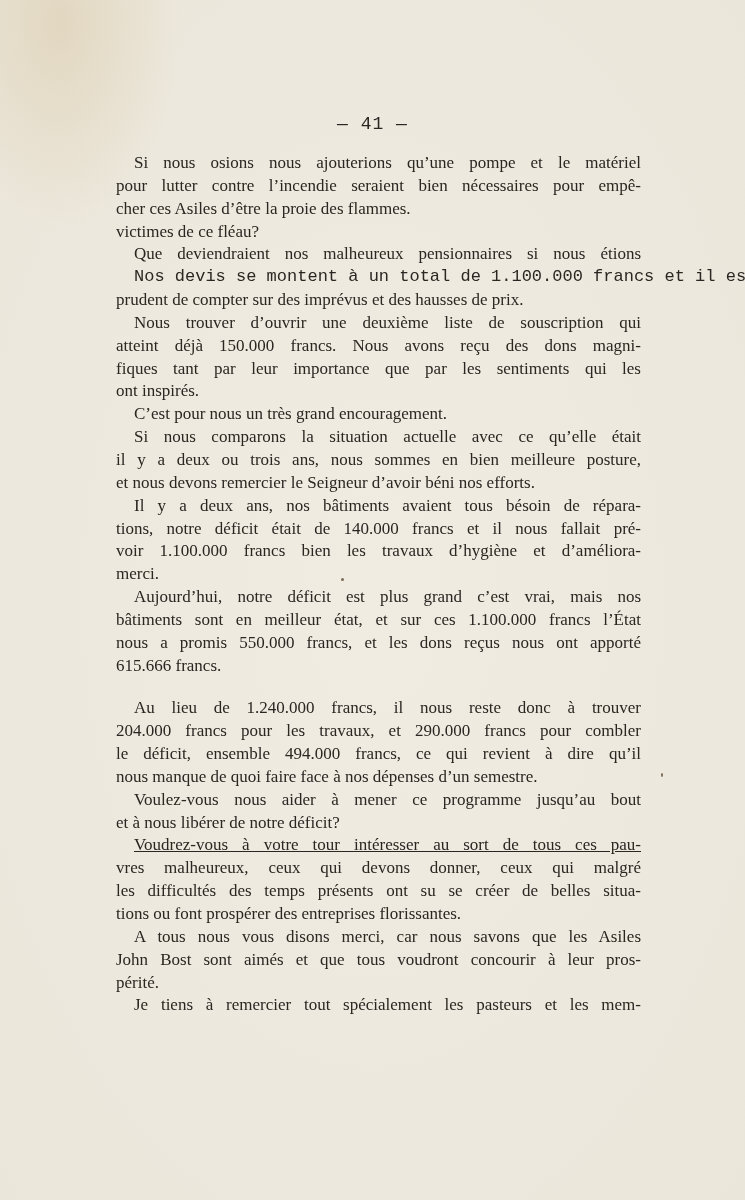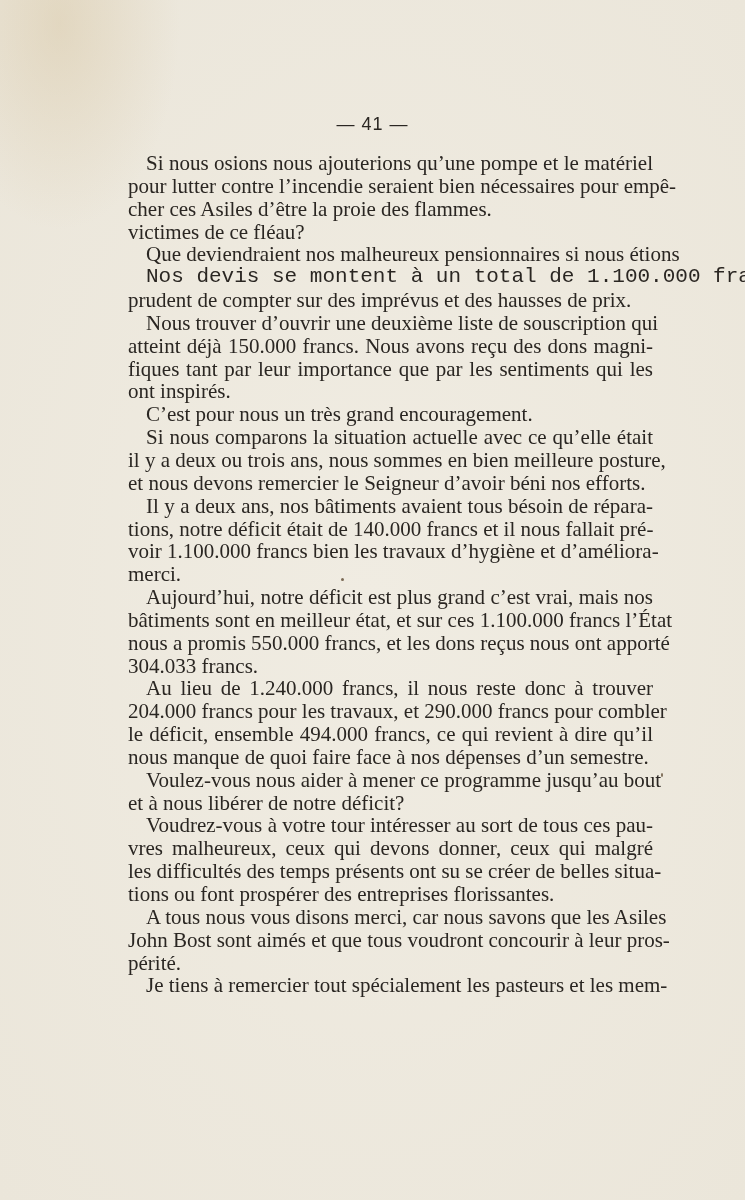--- a/index.html
+++ b/index.html
@@ -8,27 +8,27 @@
     background: #efebe1;
     background-image: radial-gradient(ellipse at 8% 2%, rgba(214,196,160,0.45) 0, rgba(214,196,160,0) 120px),
                       radial-gradient(ellipse at 50% 50%, #f0ece2 0, #ebe6da 100%);
     position: relative;
     font-family: "DejaVu Serif", "Liberation Serif", serif;
     color: #2a2622;
   }
   .page-number {
     position: absolute; left: 0; width: 100%; top: 114px;
     text-align: center; font-size: 18px; letter-spacing: 1px;
-    font-family: Liberation Sans, sans-serif;
+    font-family: Liberation Mono, monospace;
     color: #2a2622;
   }
   .text-column {
-    position: absolute; left: 128px; top: 152px; width: 525px;
+    position: absolute; left: 116px; top: 152px; width: 525px;
     font-family: "Liberation Serif", "DejaVu Serif", serif;
-    font-size: 21px; line-height: 22.85px;
+    font-size: 17px; line-height: 22.85px;
   }
   .line {
     display: block; white-space: nowrap;
     text-align: justify; text-align-last: justify;
     height: 22.85px;
   }
   .line.indent { padding-left: 3px; }
   .line.last { text-align-last: left; }
   .speck { position: absolute; width: 3px; height: 3px; border-radius: 50%; background: #7a6a55; }
 </style>
@@ -68,34 +68,34 @@
     <div>
       <span class="line indent" style="padding-left: 18px;">Il y a deux ans, nos bâtiments avaient tous bésoin de répara-</span>
       <span class="line">tions, notre déficit était de 140.000 francs et il nous fallait pré-</span>
       <span class="line">voir 1.100.000 francs bien les travaux d’hygiène et d’améliora-</span>
       <span class="line last">merci.</span>
     </div>
     <div>
       <span class="line indent" style="padding-left: 18px;">Aujourd’hui, notre déficit est plus grand c’est vrai, mais nos</span>
       <span class="line">bâtiments sont en meilleur état, et sur ces 1.100.000 francs l’État</span>
       <span class="line">nous a promis 550.000 francs, et les dons reçus nous ont apporté</span>
-      <span class="line last">304.033 francs.</span>
+      <span class="line last">615.666 francs.</span>
     </div>
     <div>
-      <span class="line indent" style="padding-left: 18px;">Au lieu de 1.240.000 francs, il nous reste donc à trouver</span>
+      <span class="line indent" style="padding-left: 18px; margin-top: 20px;">Au lieu de 1.240.000 francs, il nous reste donc à trouver</span>
       <span class="line">204.000 francs pour les travaux, et 290.000 francs pour combler</span>
       <span class="line">le déficit, ensemble 494.000 francs, ce qui revient à dire qu’il</span>
       <span class="line last">nous manque de quoi faire face à nos dépenses d’un semestre.</span>
     </div>
     <div>
       <span class="line indent" style="padding-left: 18px;">Voulez-vous nous aider à mener ce programme jusqu’au bout</span>
       <span class="line last">et à nous libérer de notre déficit?</span>
     </div>
     <div>
-      <span class="line indent" style="padding-left: 18px;">Voudrez-vous à votre tour intéresser au sort de tous ces pau-</span>
+      <span class="line indent" style="padding-left: 18px; text-decoration: underline;">Voudrez-vous à votre tour intéresser au sort de tous ces pau-</span>
       <span class="line">vres malheureux, ceux qui devons donner, ceux qui malgré</span>
       <span class="line">les difficultés des temps présents ont su se créer de belles situa-</span>
       <span class="line last">tions ou font prospérer des entreprises florissantes.</span>
     </div>
     <div>
       <span class="line indent" style="padding-left: 18px;">A tous nous vous disons merci, car nous savons que les Asiles</span>
       <span class="line">John Bost sont aimés et que tous voudront concourir à leur pros-</span>
       <span class="line last">périté.</span>
     </div>
     <div>

